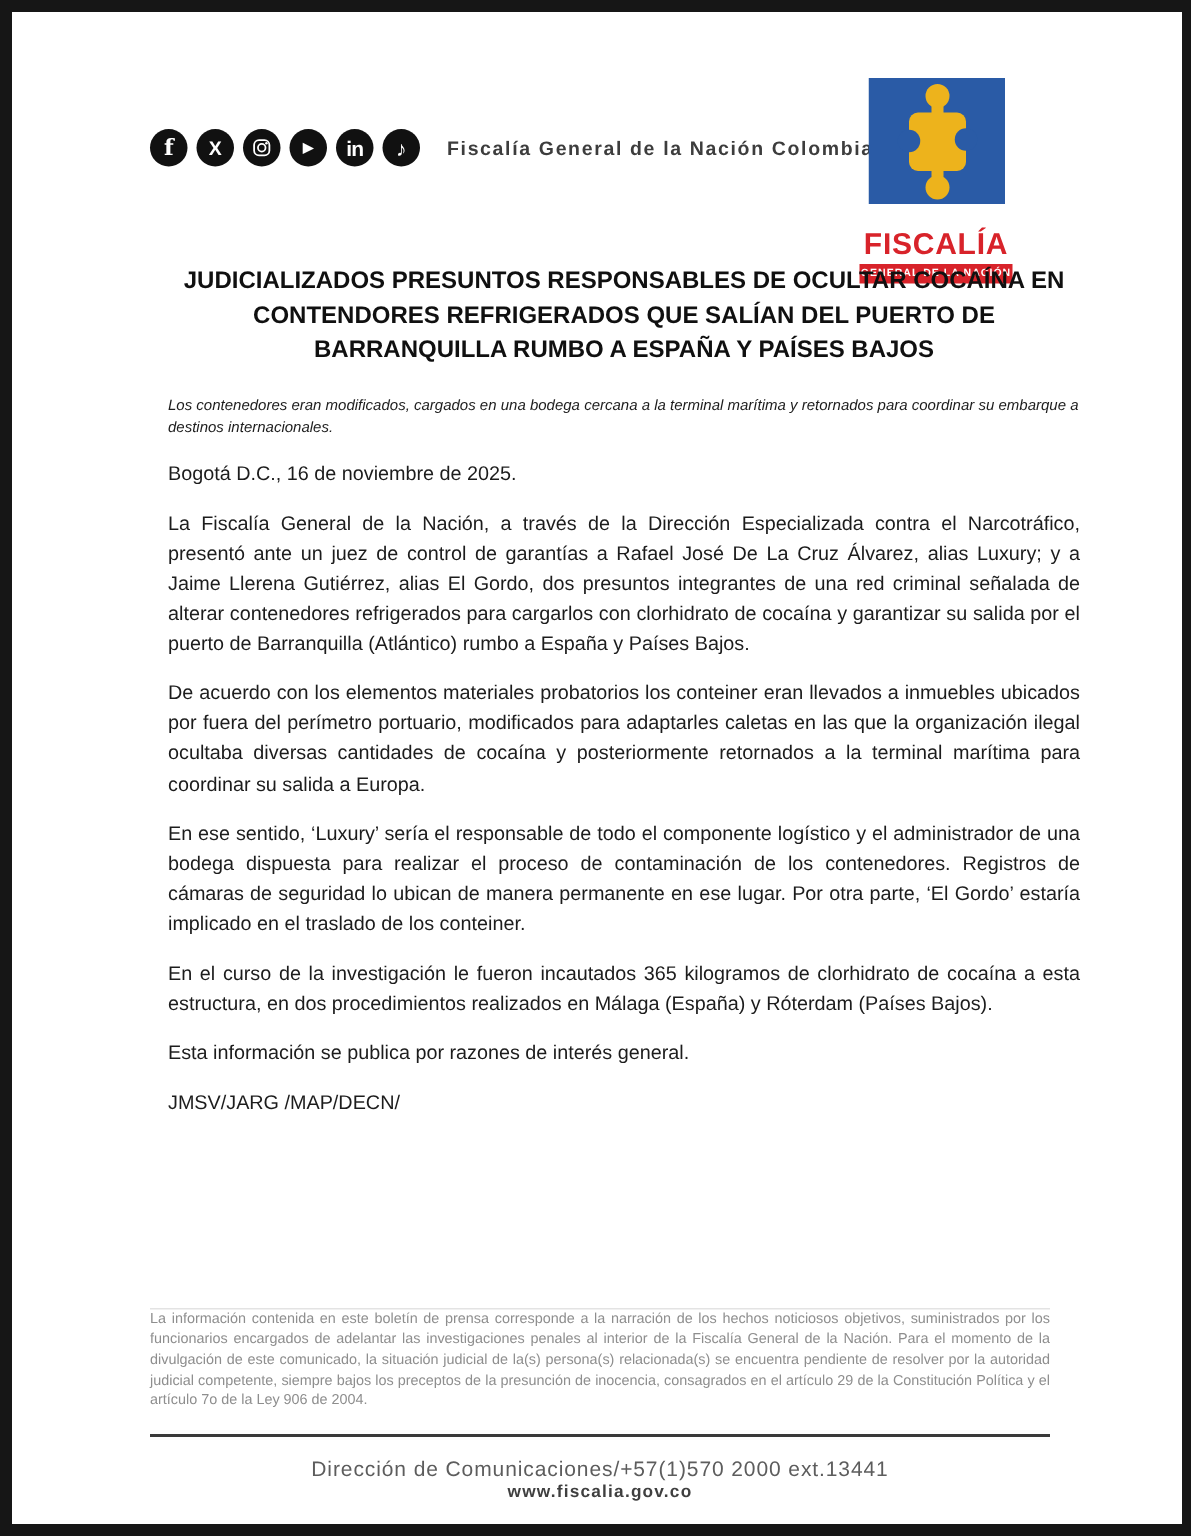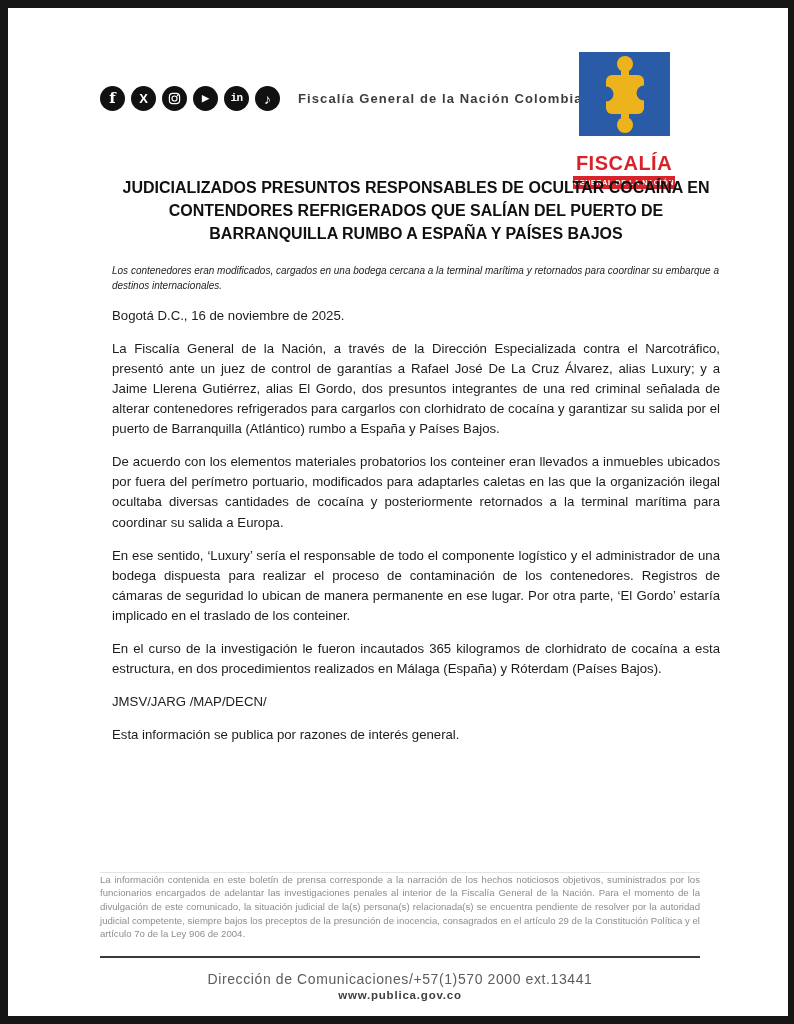--- a/index.html
+++ b/index.html
@@ -16,21 +16,21 @@
     display: flex; align-items: center; gap: 6px;
   }
   .si {
     width: 25px; height: 25px; border-radius: 50%;
     background: #111; color: #fff; flex: 0 0 auto;
     display: flex; align-items: center; justify-content: center;
     font-weight: bold; font-size: 13px; line-height: 1;
   }
   .si.fb { font-size: 15px; font-family: "DejaVu Serif", serif; }
   .si.yt { font-size: 9px; }
-  .si.li { font-size: 11px; letter-spacing: -0.5px; font-family: Liberation Mono, monospace; }
+  .si.li { font-size: 14px; letter-spacing: -0.5px; }
   .si.tk { font-size: 14px; }
   .si svg { width: 15px; height: 15px; display: block; }
   .brand {
     margin-left: 12px; font-size: 13px; font-weight: bold;
     color: #3d3d3d; letter-spacing: 1.1px; white-space: nowrap;
   }
 
   .logo { position: absolute; top: 44px; left: 565px; width: 102px; text-align: center; }
   .logo-square { width: 91px; height: 84px; display: block; margin: 0 auto; }
   .logo-wordmark {
@@ -110,24 +110,24 @@
   </div>
 
   <main class="content">
     <h1 class="headline">JUDICIALIZADOS PRESUNTOS RESPONSABLES DE OCULTAR COCAÍNA EN CONTENDORES REFRIGERADOS QUE SALÍAN DEL PUERTO DE BARRANQUILLA RUMBO A ESPAÑA Y PAÍSES BAJOS</h1>
     <p class="lead">Los contenedores eran modificados, cargados en una bodega cercana a la terminal marítima y retornados para coordinar su embarque a destinos internacionales.</p>
     <p class="dateline">Bogotá D.C., 16 de noviembre de 2025.</p>
     <p class="body-p">La Fiscalía General de la Nación, a través de la Dirección Especializada contra el Narcotráfico, presentó ante un juez de control de garantías a Rafael José De La Cruz Álvarez, alias Luxury; y a Jaime Llerena Gutiérrez, alias El Gordo, dos presuntos integrantes de una red criminal señalada de alterar contenedores refrigerados para cargarlos con clorhidrato de cocaína y garantizar su salida por el puerto de Barranquilla (Atlántico) rumbo a España y Países Bajos.</p>
     <p class="body-p">De acuerdo con los elementos materiales probatorios los conteiner eran llevados a inmuebles ubicados por fuera del perímetro portuario, modificados para adaptarles caletas en las que la organización ilegal ocultaba diversas cantidades de cocaína y posteriormente retornados a la terminal marítima para coordinar su salida a Europa.</p>
     <p class="body-p">En ese sentido, ‘Luxury’ sería el responsable de todo el componente logístico y el administrador de una bodega dispuesta para realizar el proceso de contaminación de los contenedores. Registros de cámaras de seguridad lo ubican de manera permanente en ese lugar. Por otra parte, ‘El Gordo’ estaría implicado en el traslado de los conteiner.</p>
     <p class="body-p">En el curso de la investigación le fueron incautados 365 kilogramos de clorhidrato de cocaína a esta estructura, en dos procedimientos realizados en Málaga (España) y Róterdam (Países Bajos).</p>
+    <p class="body-p">Esta información se publica por razones de interés general.</p>
     <p class="body-p">JMSV/JARG /MAP/DECN/</p>
-    <p class="body-p">Esta información se publica por razones de interés general.</p>
   </main>
 
   <footer class="page-footer">
     <p class="disclaimer" style="margin:0">La información contenida en este boletín de prensa corresponde a la narración de los hechos noticiosos objetivos, suministrados por los funcionarios encargados de adelantar las investigaciones penales al interior de la Fiscalía General de la Nación. Para el momento de la divulgación de este comunicado, la situación judicial de la(s) persona(s) relacionada(s) se encuentra pendiente de resolver por la autoridad judicial competente, siempre bajos los preceptos de la presunción de inocencia, consagrados en el artículo 29 de la Constitución Política y el artículo 7o de la Ley 906 de 2004.</p>
     <hr class="footer-rule">
     <div class="contact">Dirección de Comunicaciones/+57(1)570 2000 ext.13441</div>
-    <div class="website">www.publica.gov.co</div>
+    <div class="website">www.fiscalia.gov.co</div>
   </footer>
 
 </div>
 
 </body></html>

